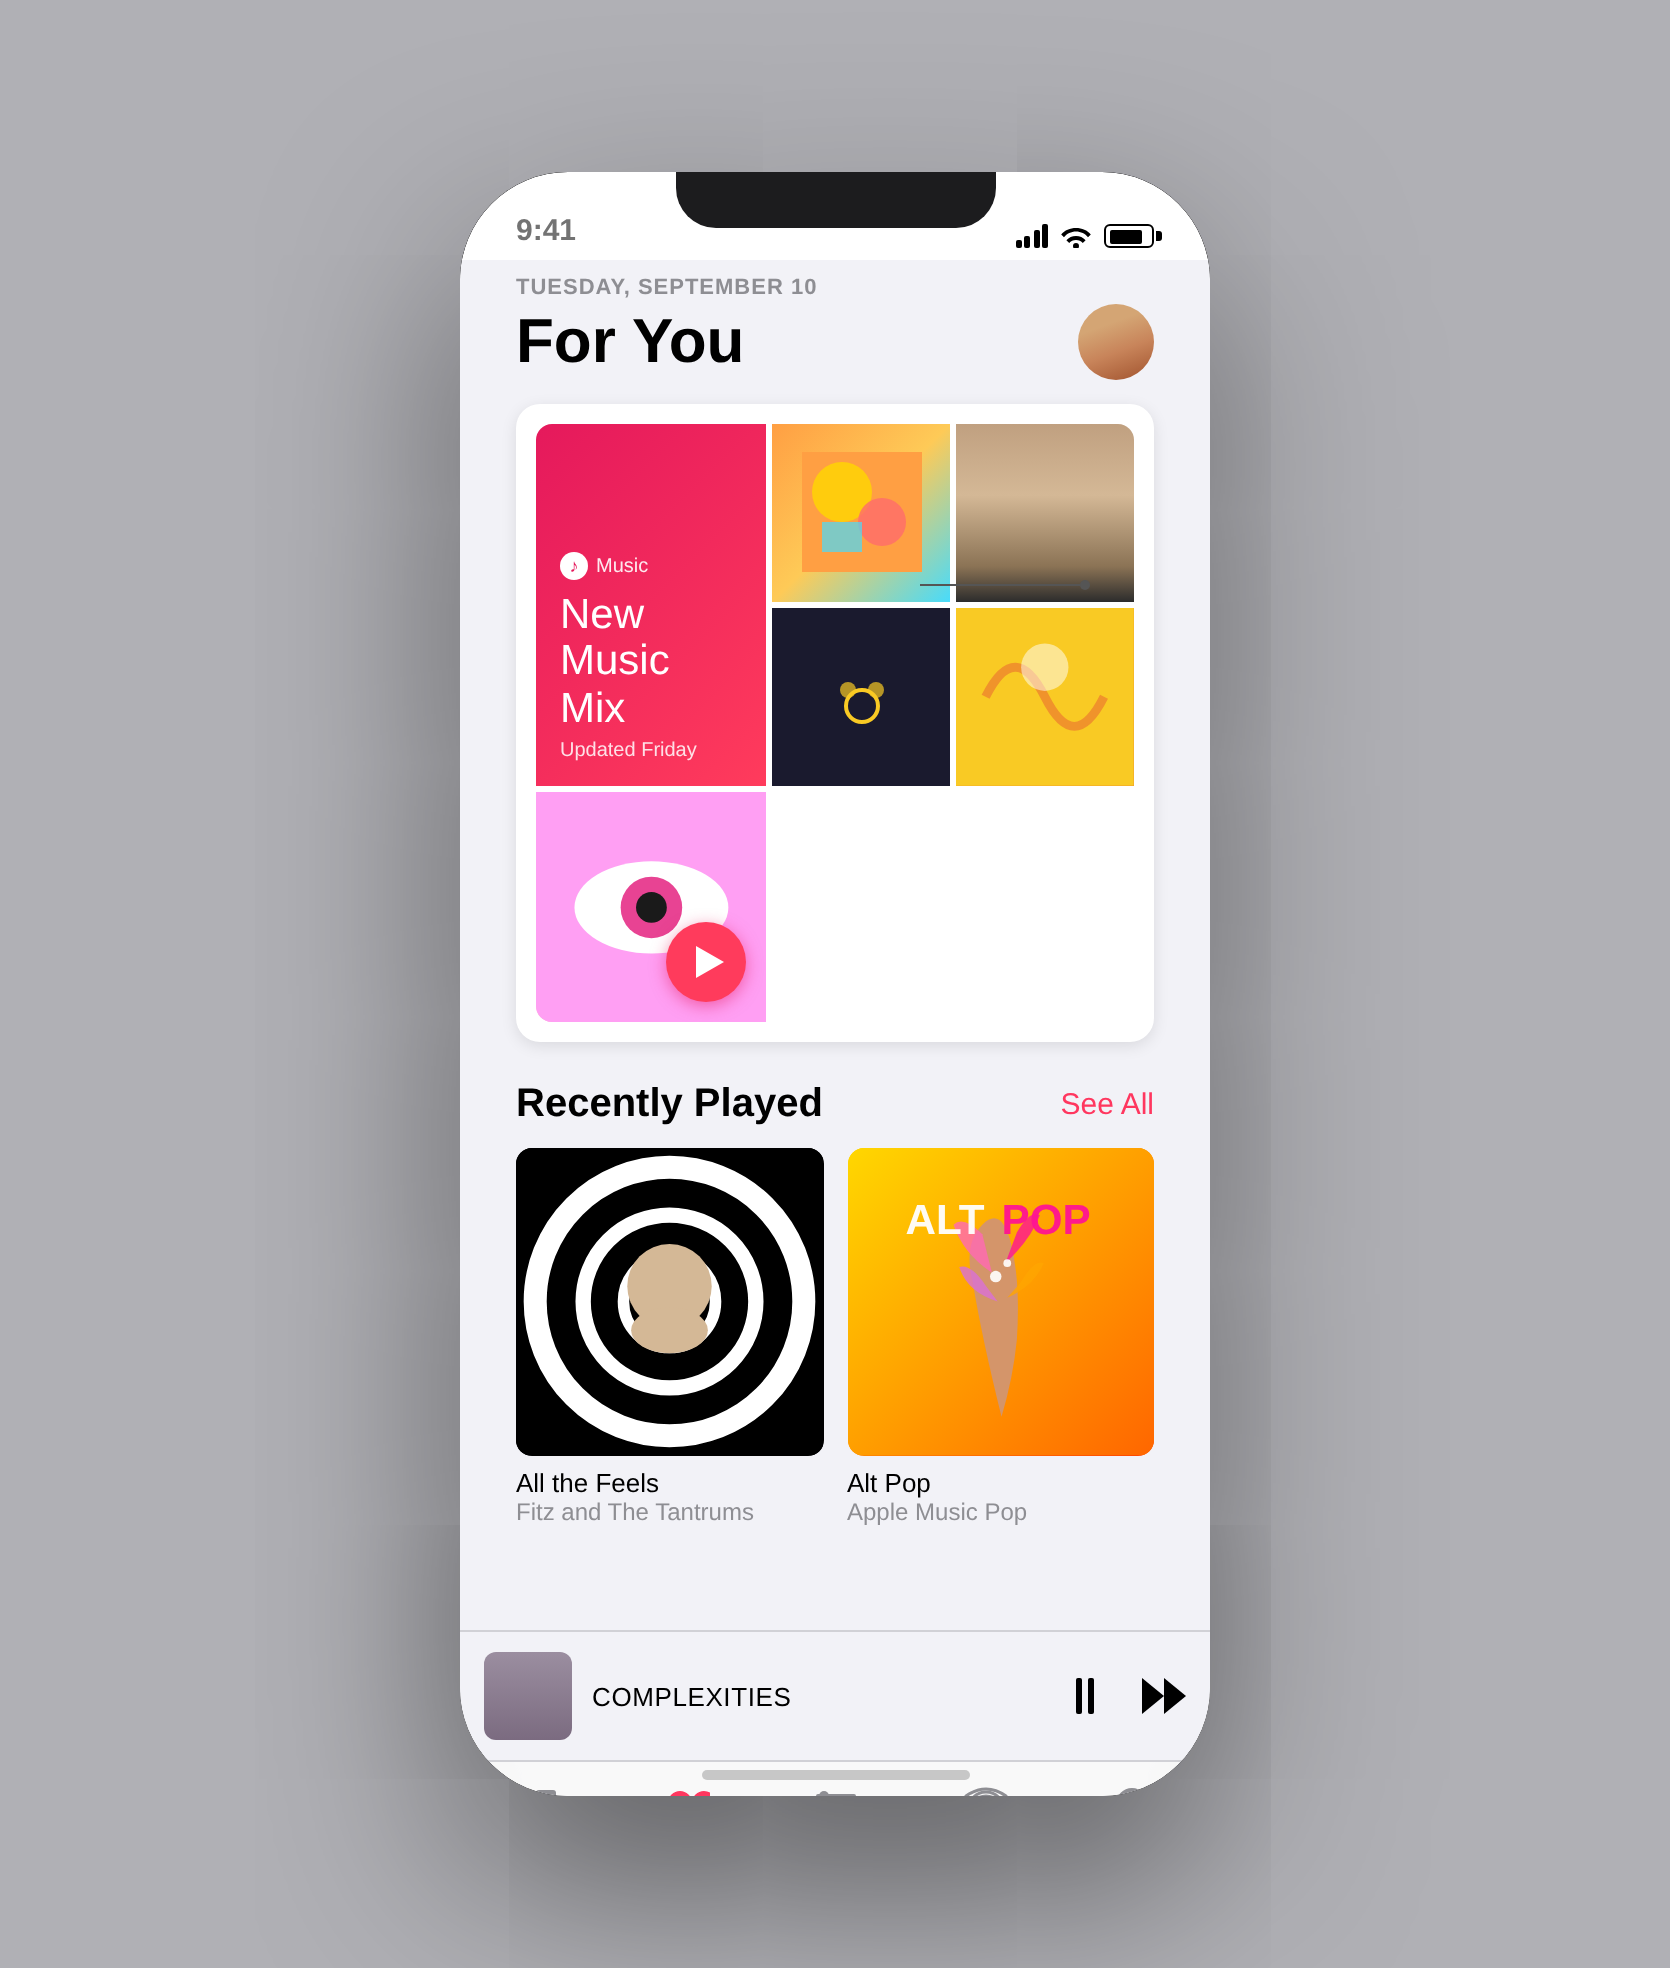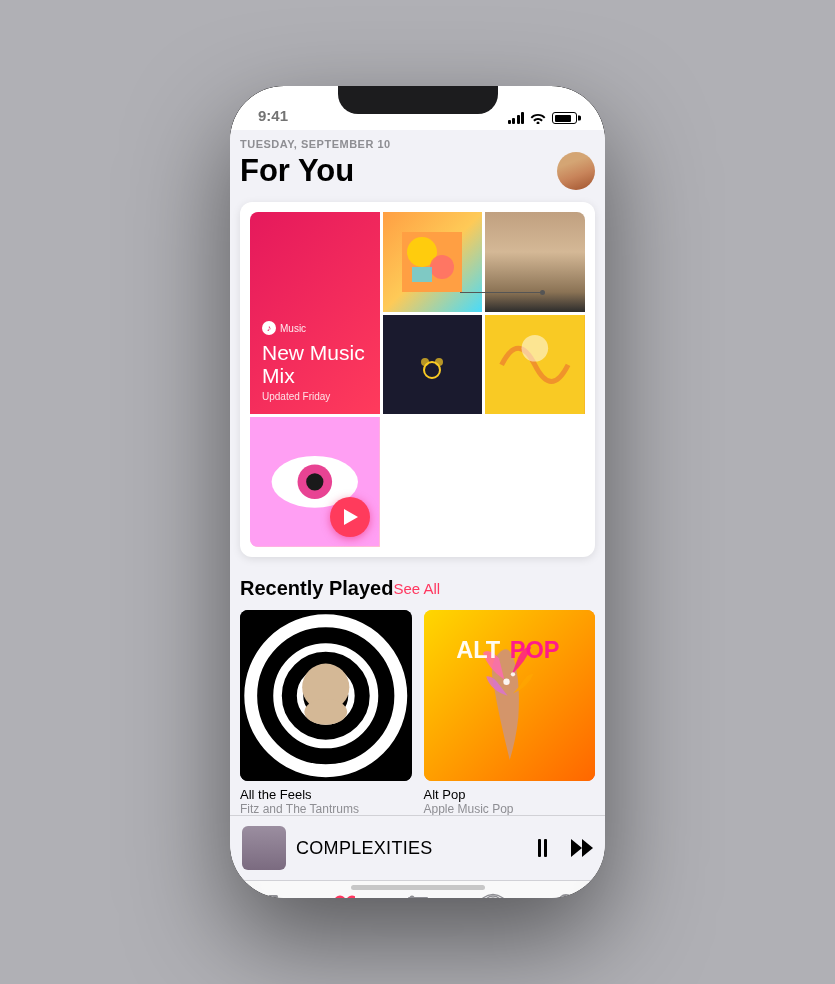--- a/index.html
+++ b/index.html
@@ -111,21 +111,21 @@
       background: #000;
       height: 100%;
       width: 80%;
       border-radius: 1px;
     }
 
     
     .content {
       height: calc(100% - 44px - 83px);
       overflow: hidden;
-      padding: 0 10px;
+      padding: 0 28px;
       background: #f2f2f7;
     }
 
     .page-header {
       padding: 8px 0 12px;
     }
 
     .date-label {
       font-size: 11px;
       font-weight: 600;
@@ -295,21 +295,21 @@
       height: 0;
       border-top: 8px solid transparent;
       border-bottom: 8px solid transparent;
       border-left: 14px solid #fff;
       margin-left: 3px;
     }
 
     
     .section-header {
       display: flex;
-      justify-content: flex-start;
+      justify-content: space-between;
       align-items: center;
       margin-bottom: 10px;
     }
 
     .section-title {
       font-size: 20px;
       font-weight: 700;
       color: #000;
     }
 
@@ -386,21 +386,21 @@
       width: 100%;
       height: 100%;
       background: linear-gradient(180deg, #9b8ea0 0%, #7b6b80 100%);
     }
 
     .mini-info {
       flex: 1;
     }
 
     .mini-title {
-      font-size: 18px;
+      font-size: 13px;
       font-weight: 500;
       color: #000;
       text-transform: uppercase;
       letter-spacing: 0.3px;
     }
 
     .mini-controls {
       display: flex;
       align-items: center;
       gap: 18px;

